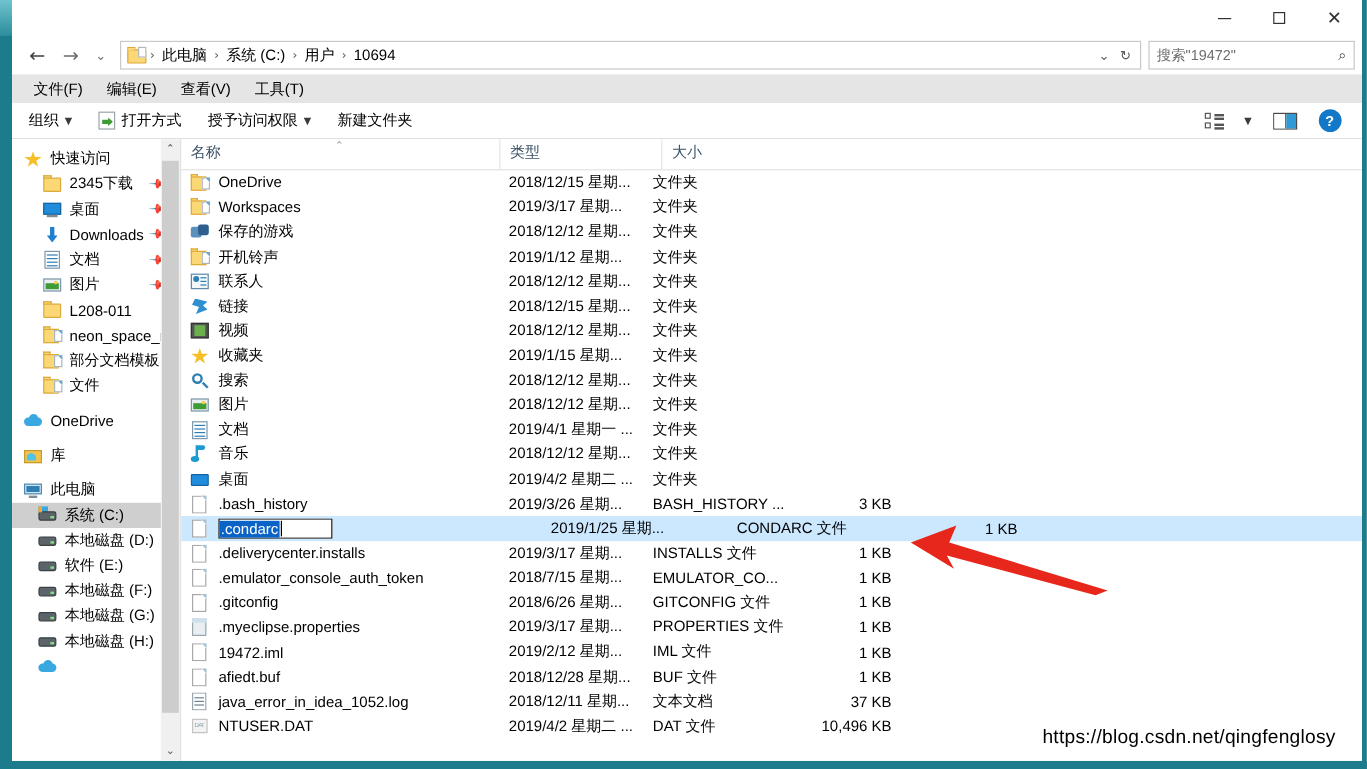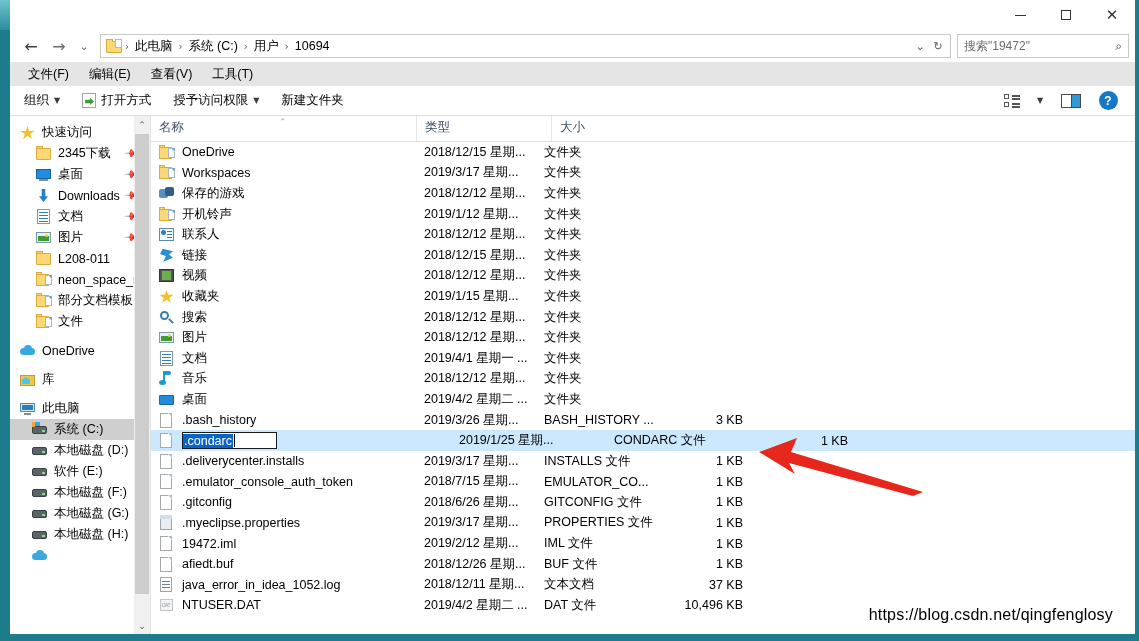--- a/index.html
+++ b/index.html
@@ -757,21 +757,21 @@
             <div class="cell-type">IML 文件</div>
             <div class="cell-size">1 KB</div>
           </div>
           <div class="row">
             <div class="cell-name">
               <span class="ic ic-file">
                 <span class="p"></span>
               </span>
               <span>afiedt.buf</span>
             </div>
-            <div class="cell-date">2018/12/26 星期...</div>
+            <div class="cell-date">2018/12/28 星期...</div>
             <div class="cell-type">BUF 文件</div>
             <div class="cell-size">1 KB</div>
           </div>
           <div class="row">
             <div class="cell-name">
               <span class="ic ic-text">
                 <span class="p"></span>
                 <span class="l"></span>
                 <span class="l"></span>
                 <span class="l"></span>

